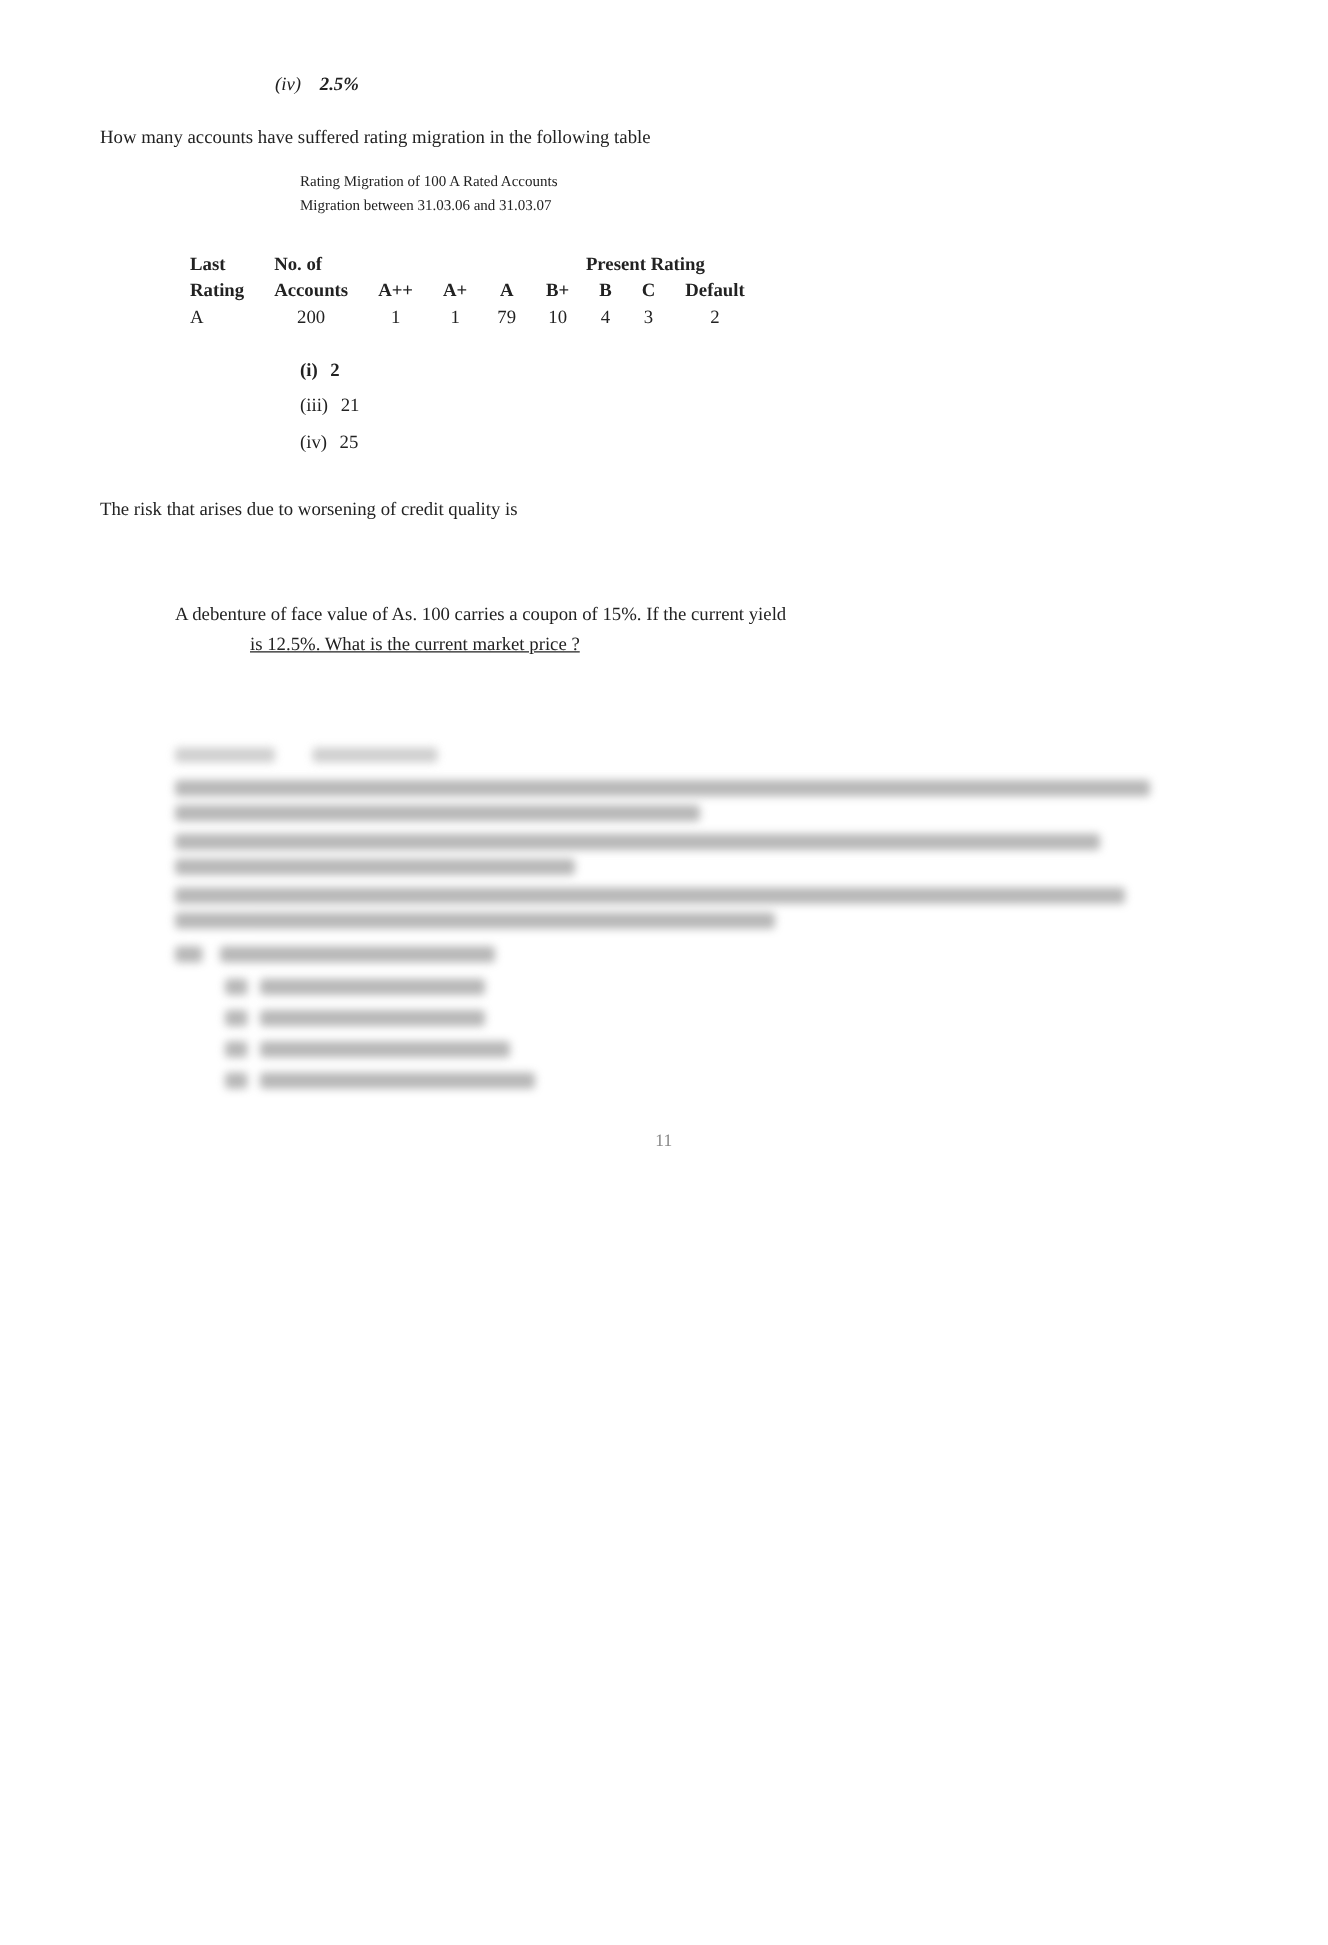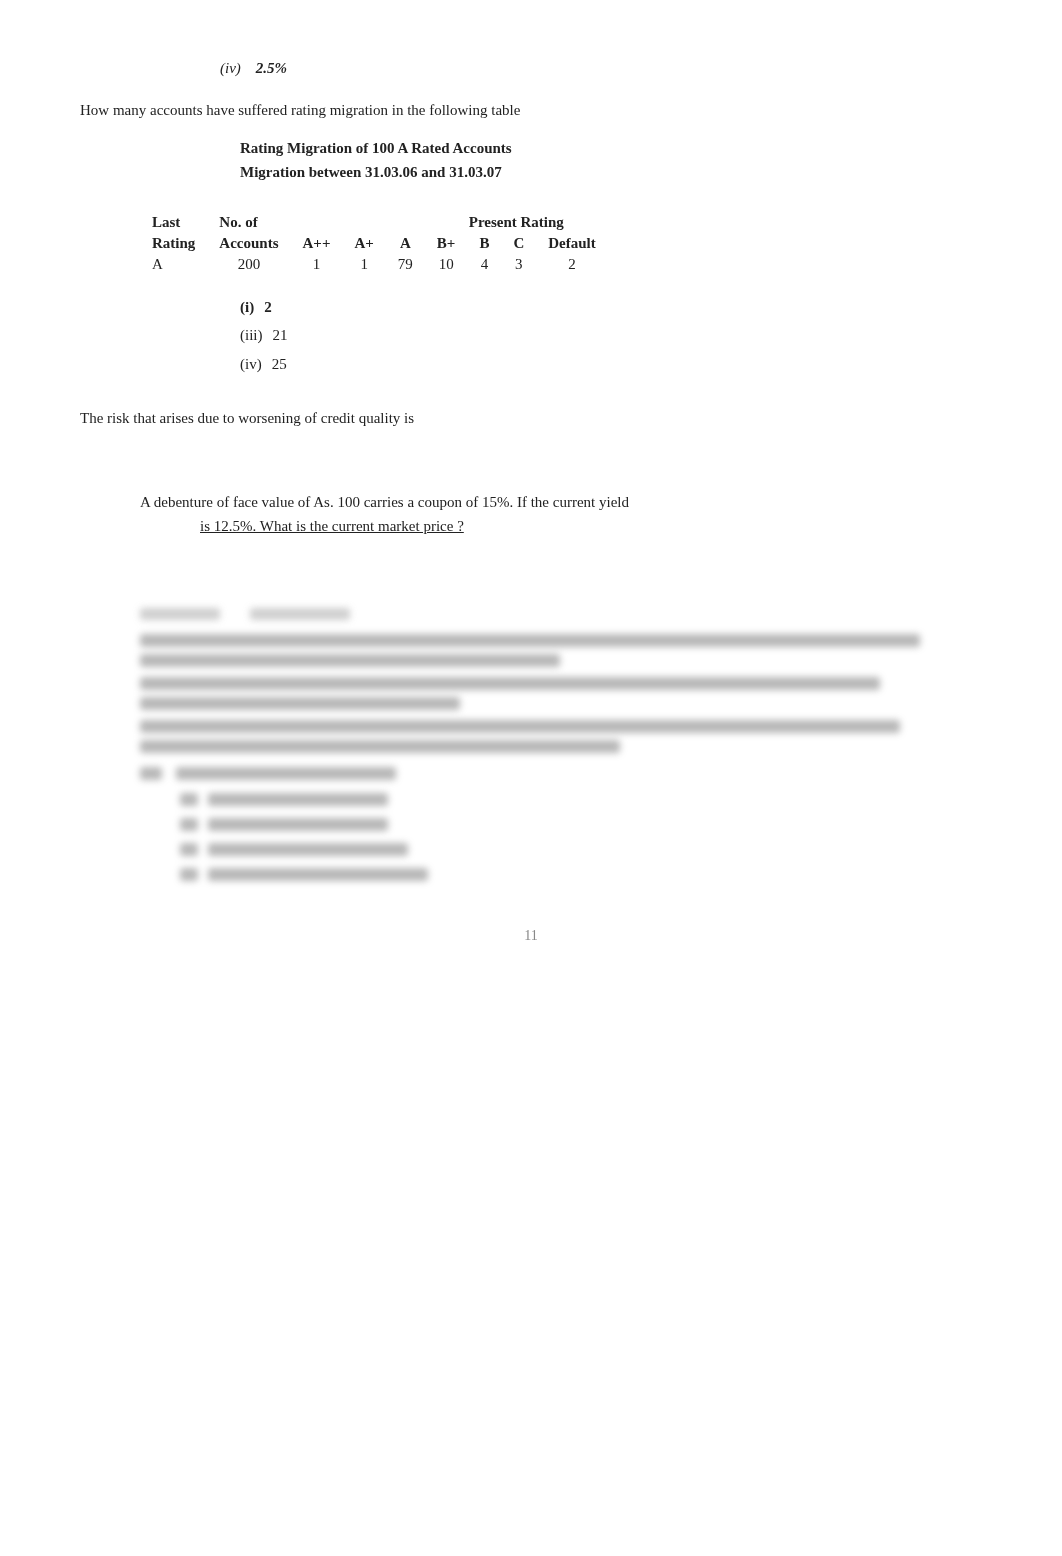--- a/index.html
+++ b/index.html
@@ -21,22 +21,21 @@
 
     .question-text {
       margin-bottom: 14px;
       line-height: 1.5;
     }
 
     .table-caption {
       padding-left: 160px;
       margin-bottom: 10px;
       line-height: 1.6;
-      font-size: 15px;
-      font-weight: bold;
+      font-size: 12px;
     }
 
     .rating-table-wrap {
       padding-left: 60px;
       margin-bottom: 18px;
     }
 
     .rating-table {
       border-collapse: collapse;
       font-size: 15px;
@@ -103,21 +102,21 @@
     .blurred-text-line {
       display: block;
       height: 13px;
       border-radius: 3px;
       background: #999;
       margin-bottom: 7px;
     }
 
     .page-number {
       text-align: center;
-      margin-top: 40px;
+      margin-top: 28px;
       color: #888;
       font-size: 14px;
     }
 
     .bold { font-weight: bold; }
   </style>
 </head>
 <body>
 
 <div class="section-iv">

